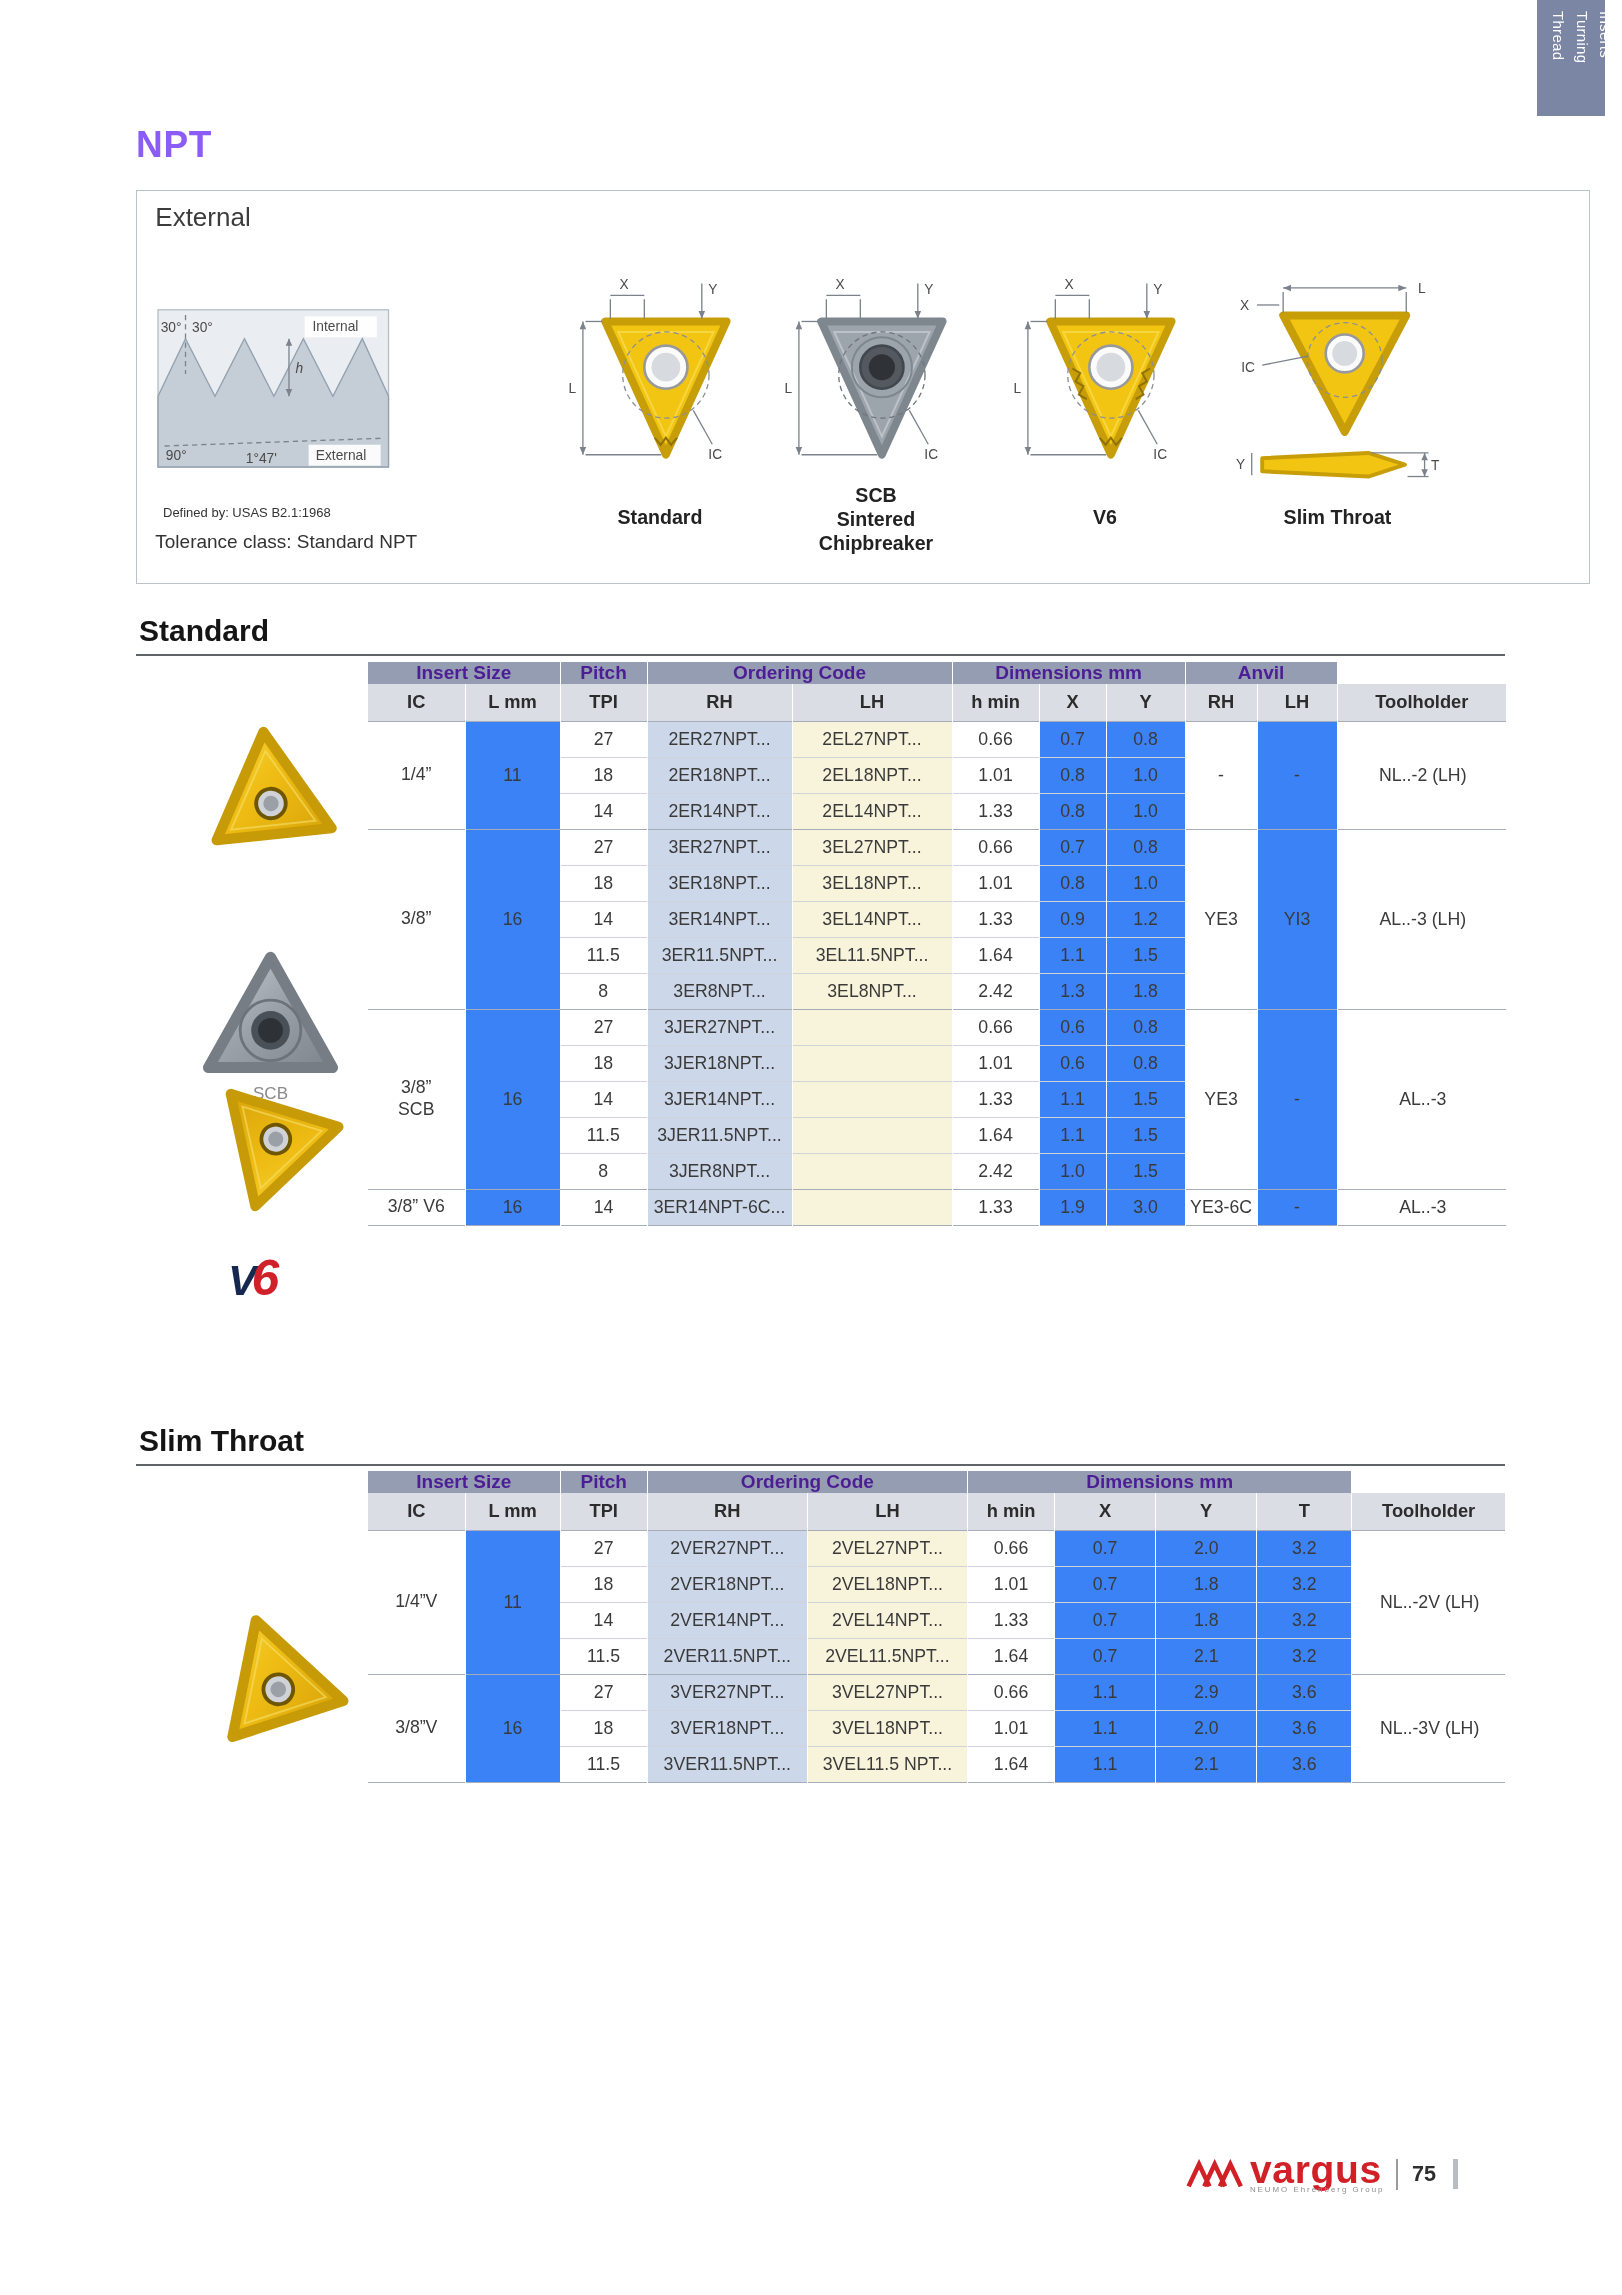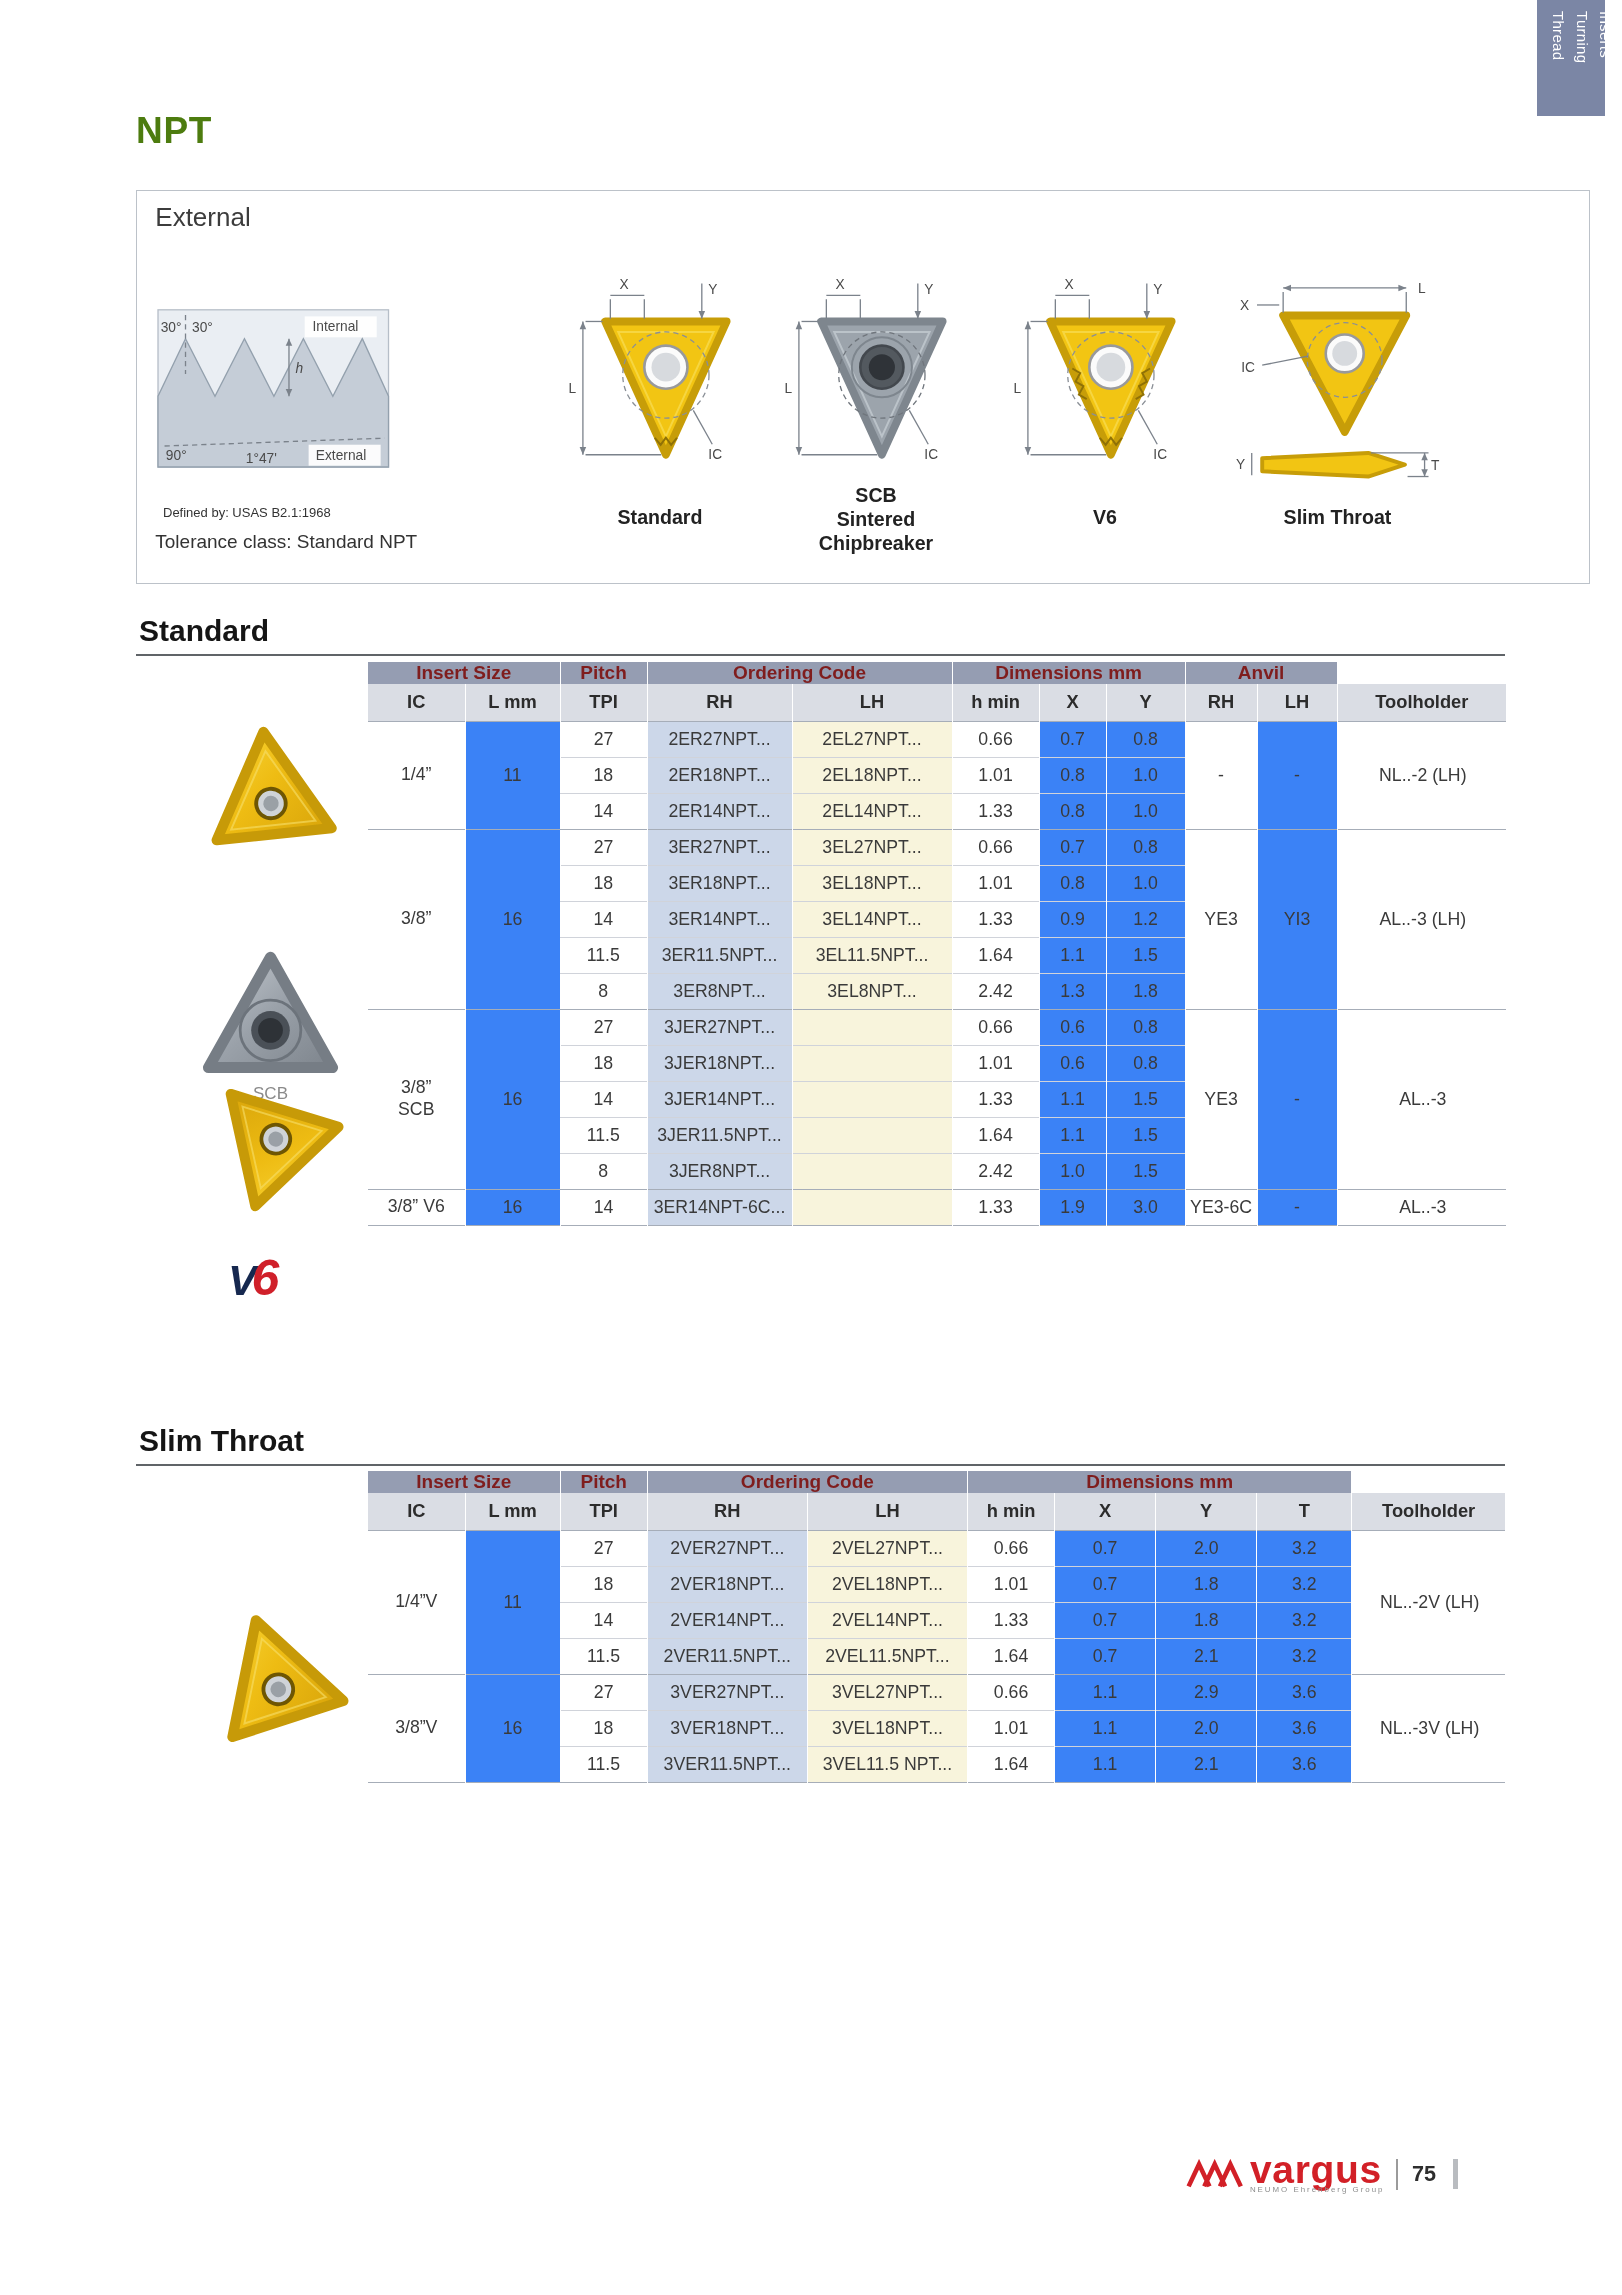--- a/index.html
+++ b/index.html
@@ -7,21 +7,21 @@
   .page{position:relative;width:1623px;height:2295px;background:#fff;overflow:hidden;
         font-family:"Liberation Sans",sans-serif;color:#333;}
 
   
   .side-tab{position:absolute;right:17.7px;top:0;width:68px;height:116px;background:#7b86a5;
             color:#fff;writing-mode:vertical-lr;font-size:15px;line-height:23.6px;
             padding:10.5px 0 0 9.2px;letter-spacing:0.3px;}
   .side-tab span{display:block;}
 
   
-  .npt{position:absolute;left:136px;top:110px;font-size:37px;font-weight:bold;color:#4d7c0f;letter-spacing:0.7px;}
+  .npt{position:absolute;left:136px;top:124px;font-size:37px;font-weight:bold;color:#8b5cf6;letter-spacing:0.7px;}
 
   
   .ext-box{position:absolute;left:136px;top:190px;width:1454px;height:394px;border:1.3px solid #bcc2c9;background:#fff;}
   .ext-heading{position:absolute;left:18.3px;top:10.5px;font-size:26px;color:#3c3c3c;}
   .profile{position:absolute;left:17px;top:90px;}
   .defined{position:absolute;left:26px;top:314px;font-size:13px;color:#333;}
   .tolerance{position:absolute;left:18.3px;top:340px;font-size:19px;color:#333;}
   .variant{position:absolute;top:76px;width:196px;height:220px;}
   #var-std{left:425px;} #var-scb{left:641px;} #var-v6{left:870px;} #var-slim{left:1091px;width:219px;}
   .var-caption{position:absolute;top:315px;font-size:19.6px;font-weight:bold;color:#222;text-align:center;}
@@ -43,21 +43,21 @@
   .sec-rule{position:absolute;left:136px;width:1369px;height:2px;background:#606468;}
   #std-rule{top:654px;} #slim-rule{top:1464px;}
 
   
   table.cat{position:absolute;border-collapse:collapse;table-layout:fixed;width:1137px;
             border-bottom:1.3px solid #a6adb8;}
   #standard-table{left:368px;top:662px;}
   #slim-table{left:368px;top:1471px;}
   .cat th,.cat td{text-align:center;vertical-align:middle;border-left:1.3px solid #fff;}
   .cat th:first-child,.cat td:first-child{border-left:none;}
-  .cat .hg{background:#959db2;color:#7f1d1d;font-size:19px;font-weight:bold;height:16px;}
+  .cat .hg{background:#959db2;color:#4c1d95;font-size:19px;font-weight:bold;height:16px;}
   .cat .hg-empty{background:#fff;}
   .cat .hc{background:#dadde4;color:#2c2c2c;font-size:18.3px;font-weight:bold;height:37px;}
   .cat td{height:36px;font-size:17.7px;color:#3a3a3a;}
   .c-gray{background:#3b82f6;}
   .c-blue{background:#ccd7e9;}
   .c-cream{background:#f8f4dc;}
   .c-tool{text-align:left;padding-left:2px;margin-left:48px;}
   .c-size{white-space:pre-line;line-height:21.6px;margin-top:12px;}
   .r-top{border-top:0.7px solid #d0d3da;}
   tr.g-start td{border-top:1.3px solid #a6adb8;}

